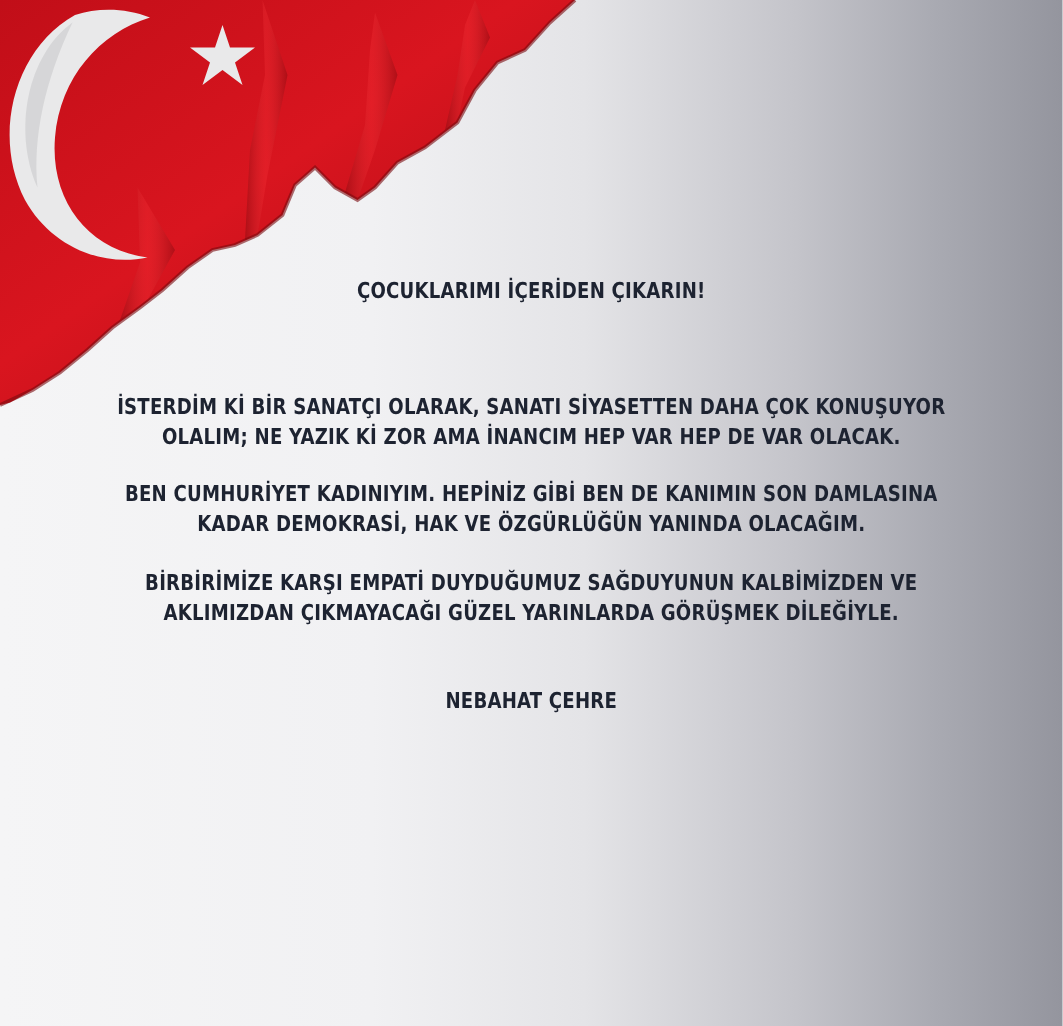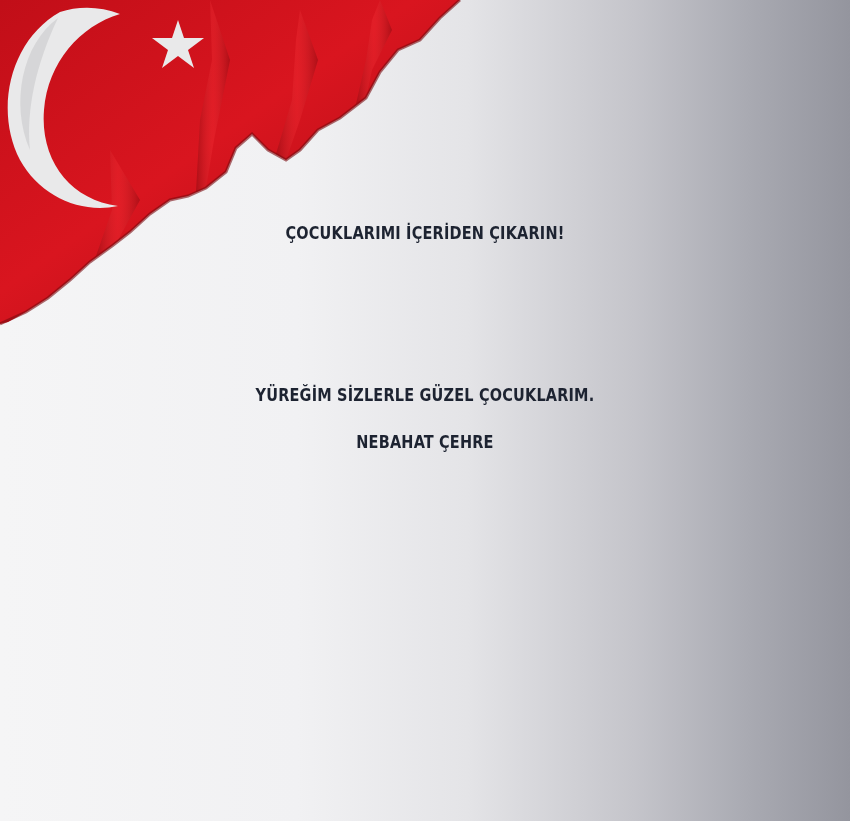--- a/index.html
+++ b/index.html
@@ -77,25 +77,34 @@
 </svg>
 
 <div class="letter">
   <p>ÇOCUKLARIMI İÇERİDEN ÇIKARIN!</p>
   <div class="gap"></div>
 
   <div class="gap"></div>
 
   <div class="gap"></div>
 
-  <div class="gap"></div>
-
-  <div class="gap"></div>
-
+  <div>
+    <p>İSTERDİM Kİ BİR SANATÇI OLARAK, SANATI SİYASETTEN DAHA ÇOK KONUŞUYOR</p>
+    <p>OLALIM; NE YAZIK Kİ ZOR AMA İNANCIM HEP VAR HEP DE VAR OLACAK.</p>
+  </div>
   <div class="gap"></div>
 
   <div>
-    <p>YÜREĞİM SİZLERLE GÜZEL ÇOCUKLARIM.</p>
+    <p>BEN CUMHURİYET KADINIYIM. HEPİNİZ GİBİ BEN DE KANIMIN SON DAMLASINA</p>
+    <p>KADAR DEMOKRASİ, HAK VE ÖZGÜRLÜĞÜN YANINDA OLACAĞIM.</p>
   </div>
+  <div class="gap"></div>
+
+  <div>
+    <p>BİRBİRİMİZE KARŞI EMPATİ DUYDUĞUMUZ SAĞDUYUNUN KALBİMİZDEN VE</p>
+    <p>AKLIMIZDAN ÇIKMAYACAĞI GÜZEL YARINLARDA GÖRÜŞMEK DİLEĞİYLE.</p>
+  </div>
+  <div class="gap"></div>
+
   <div class="gap"></div>
 
   <p>NEBAHAT ÇEHRE</p>
 </div>
 
 </body></html>

